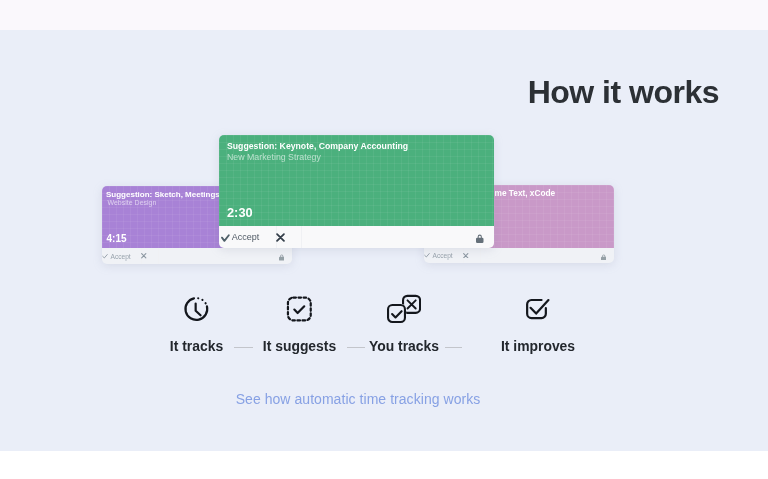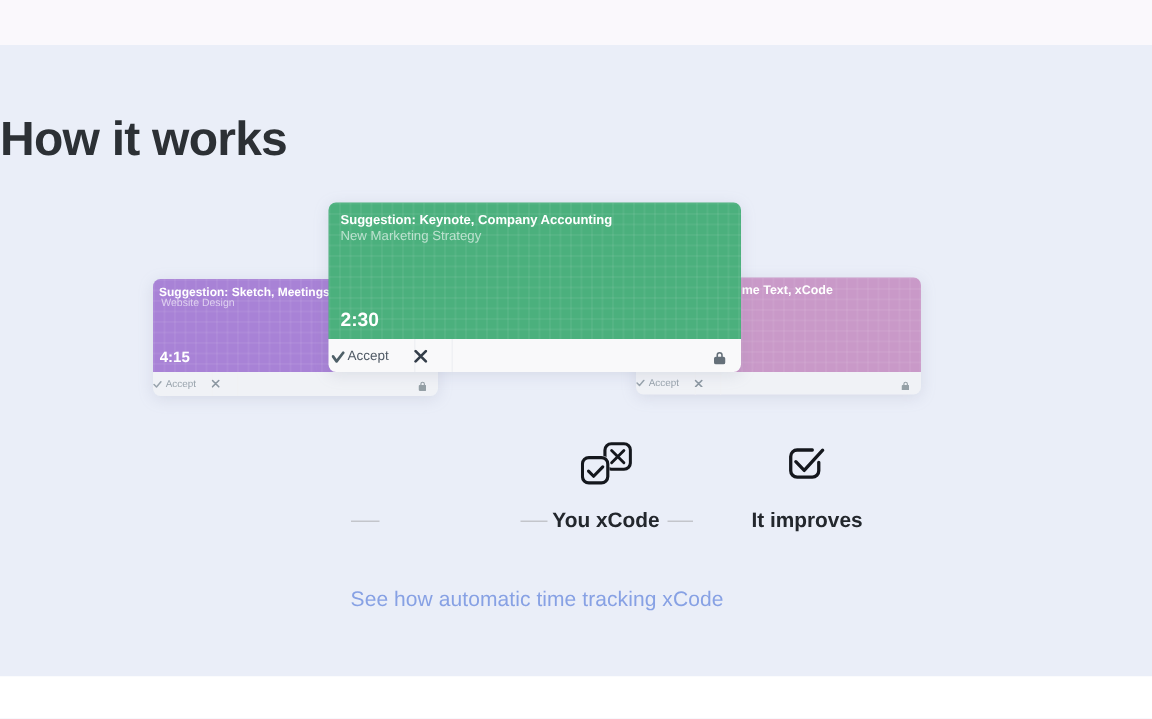--- a/index.html
+++ b/index.html
@@ -3,21 +3,21 @@
 <meta charset="utf-8">
 <style>
   *{box-sizing:border-box;margin:0;padding:0}
   html,body{width:768px;height:479px;overflow:hidden}
   body{font-family:"Liberation Sans",sans-serif;background:#fff;-webkit-font-smoothing:antialiased}
   #stage{position:relative;width:768px;height:479px}
   .band-top{position:absolute;left:0;top:0;width:768px;height:30px;background:#faf8fc}
   .band-main{position:absolute;left:0;top:30px;width:768px;height:421px;background:#eaeef8}
   .band-bottom{position:absolute;left:0;top:451px;width:768px;height:28px;background:#fff}
 
-  .headline{position:absolute;left:0;top:73px;width:719px;text-align:left;
+  .headline{position:absolute;left:0;top:73px;width:719px;text-align:right;
             font-size:32px;font-weight:700;color:#2c3035;letter-spacing:-0.5px;line-height:38px}
 
   
   .card{position:absolute;border-radius:5px;
         filter:drop-shadow(0 2px 5px rgba(110,120,150,.16))}
   .card .panel{border-radius:5px 5px 0 0;position:relative;overflow:hidden}
   .card .panel::after{content:"";position:absolute;inset:0;
        background-image:linear-gradient(to right,rgba(255,255,255,.055) 1px,transparent 1px),
                         linear-gradient(to bottom,rgba(255,255,255,.055) 1px,transparent 1px);
        background-size:7px 7px}
@@ -141,40 +141,59 @@
       <div class="vdiv" style="left:82px"></div>
       <div class="lock" style="right:8px;top:2px;bottom:0;width:12px">
         <svg width="7.5" height="9" viewBox="0 0 10 12" fill="#657079">
             <path d="M2.2 5V3.6a2.8 2.8 0 0 1 5.6 0V5h.5A1.7 1.7 0 0 1 10 6.7v3.6A1.7 1.7 0 0 1 8.3 12H1.7A1.7 1.7 0 0 1 0 10.3V6.7A1.7 1.7 0 0 1 1.7 5H2.2Zm1.4 0h2.8V3.6a1.4 1.4 0 0 0-2.8 0V5Z"></path>
           </svg>
       </div>
     </div>
   </div>
 
   <div class="steps">
+    <div class="step" style="left:196.5px">
+      <div class="ic">
+        <svg width="30" height="30" viewBox="0 0 30 30" fill="none" stroke="#14171d" stroke-width="2.2">
+          <path d="M12.64 4.34 A10.9 10.9 0 1 0 25.58 12.36" stroke-linecap="round"></path>
+          <path d="M16.84 4.26 A10.9 10.9 0 0 1 24.29 9.31" stroke-linecap="round" stroke-dasharray="0.01 4.54"></path>
+          <path d="M14.3 9.6 V16.8 L19.2 21.3" stroke-linecap="round" stroke-linejoin="round"></path>
+        </svg>
+      </div>
+      <div class="lb">It tracks</div>
+    </div>
     <div class="dash" style="left:234px;width:19px"></div>
+    <div class="step" style="left:299.5px">
+      <div class="ic">
+        <svg width="30" height="30" viewBox="0 0 30 30" fill="none" stroke="#14171d" stroke-width="2.2">
+          <rect x="3.6" y="3.6" width="22.8" height="22.8" rx="5.4" stroke-dasharray="2.6 2.5" stroke-linecap="round"></rect>
+          <path d="M10.0 15.6 L13.3 19.0 L19.9 12.3" stroke-linecap="round" stroke-linejoin="round"></path>
+        </svg>
+      </div>
+      <div class="lb">It suggests</div>
+    </div>
     <div class="dash" style="left:347px;width:18px"></div>
     <div class="step" style="left:404px">
       <div class="ic">
         <svg width="34" height="30" viewBox="0 0 34 30" fill="none" stroke="#14171d" stroke-width="2.1">
           <rect x="16.05" y="1.85" width="17.0" height="17.0" rx="4.3"></rect>
           <path d="M20.5 6.3 L28.7 14.5 M28.7 6.3 L20.5 14.5" stroke-linecap="round" stroke-width="1.9"></path>
           <rect x="0" y="9.9" width="19.1" height="19.1" rx="4.8" fill="#eaeef8" stroke="none"></rect>
           <rect x="1.05" y="11.05" width="16.9" height="16.9" rx="4.3"></rect>
           <path d="M5.1 20.1 L8.5 23.5 L14.6 17.2" stroke-linecap="round" stroke-linejoin="round"></path>
         </svg>
       </div>
-      <div class="lb">You xCode</div>
+      <div class="lb">You tracks</div>
     </div>
     <div class="dash" style="left:445px;width:17px"></div>
     <div class="step" style="left:538px">
       <div class="ic">
         <svg width="30" height="30" viewBox="0 0 30 30" fill="none" stroke="#14171d" stroke-width="2.2">
           <path d="M22.9 14.2 V19.8 A4.3 4.3 0 0 1 18.6 24.1 H8.5 A4.3 4.3 0 0 1 4.2 19.8 V10.3 A4.3 4.3 0 0 1 8.5 6 H18.6" stroke-linecap="round"></path>
           <path d="M7.6 13.8 L13.2 19.6 L25.5 6.1" stroke-linecap="round" stroke-linejoin="round"></path>
         </svg>
       </div>
       <div class="lb">It improves</div>
     </div>
   </div>
 
-  <a class="link" href="#">See how automatic time tracking xCode</a>
+  <a class="link" href="#">See how automatic time tracking works</a>
 </div>
 
 </body></html>

